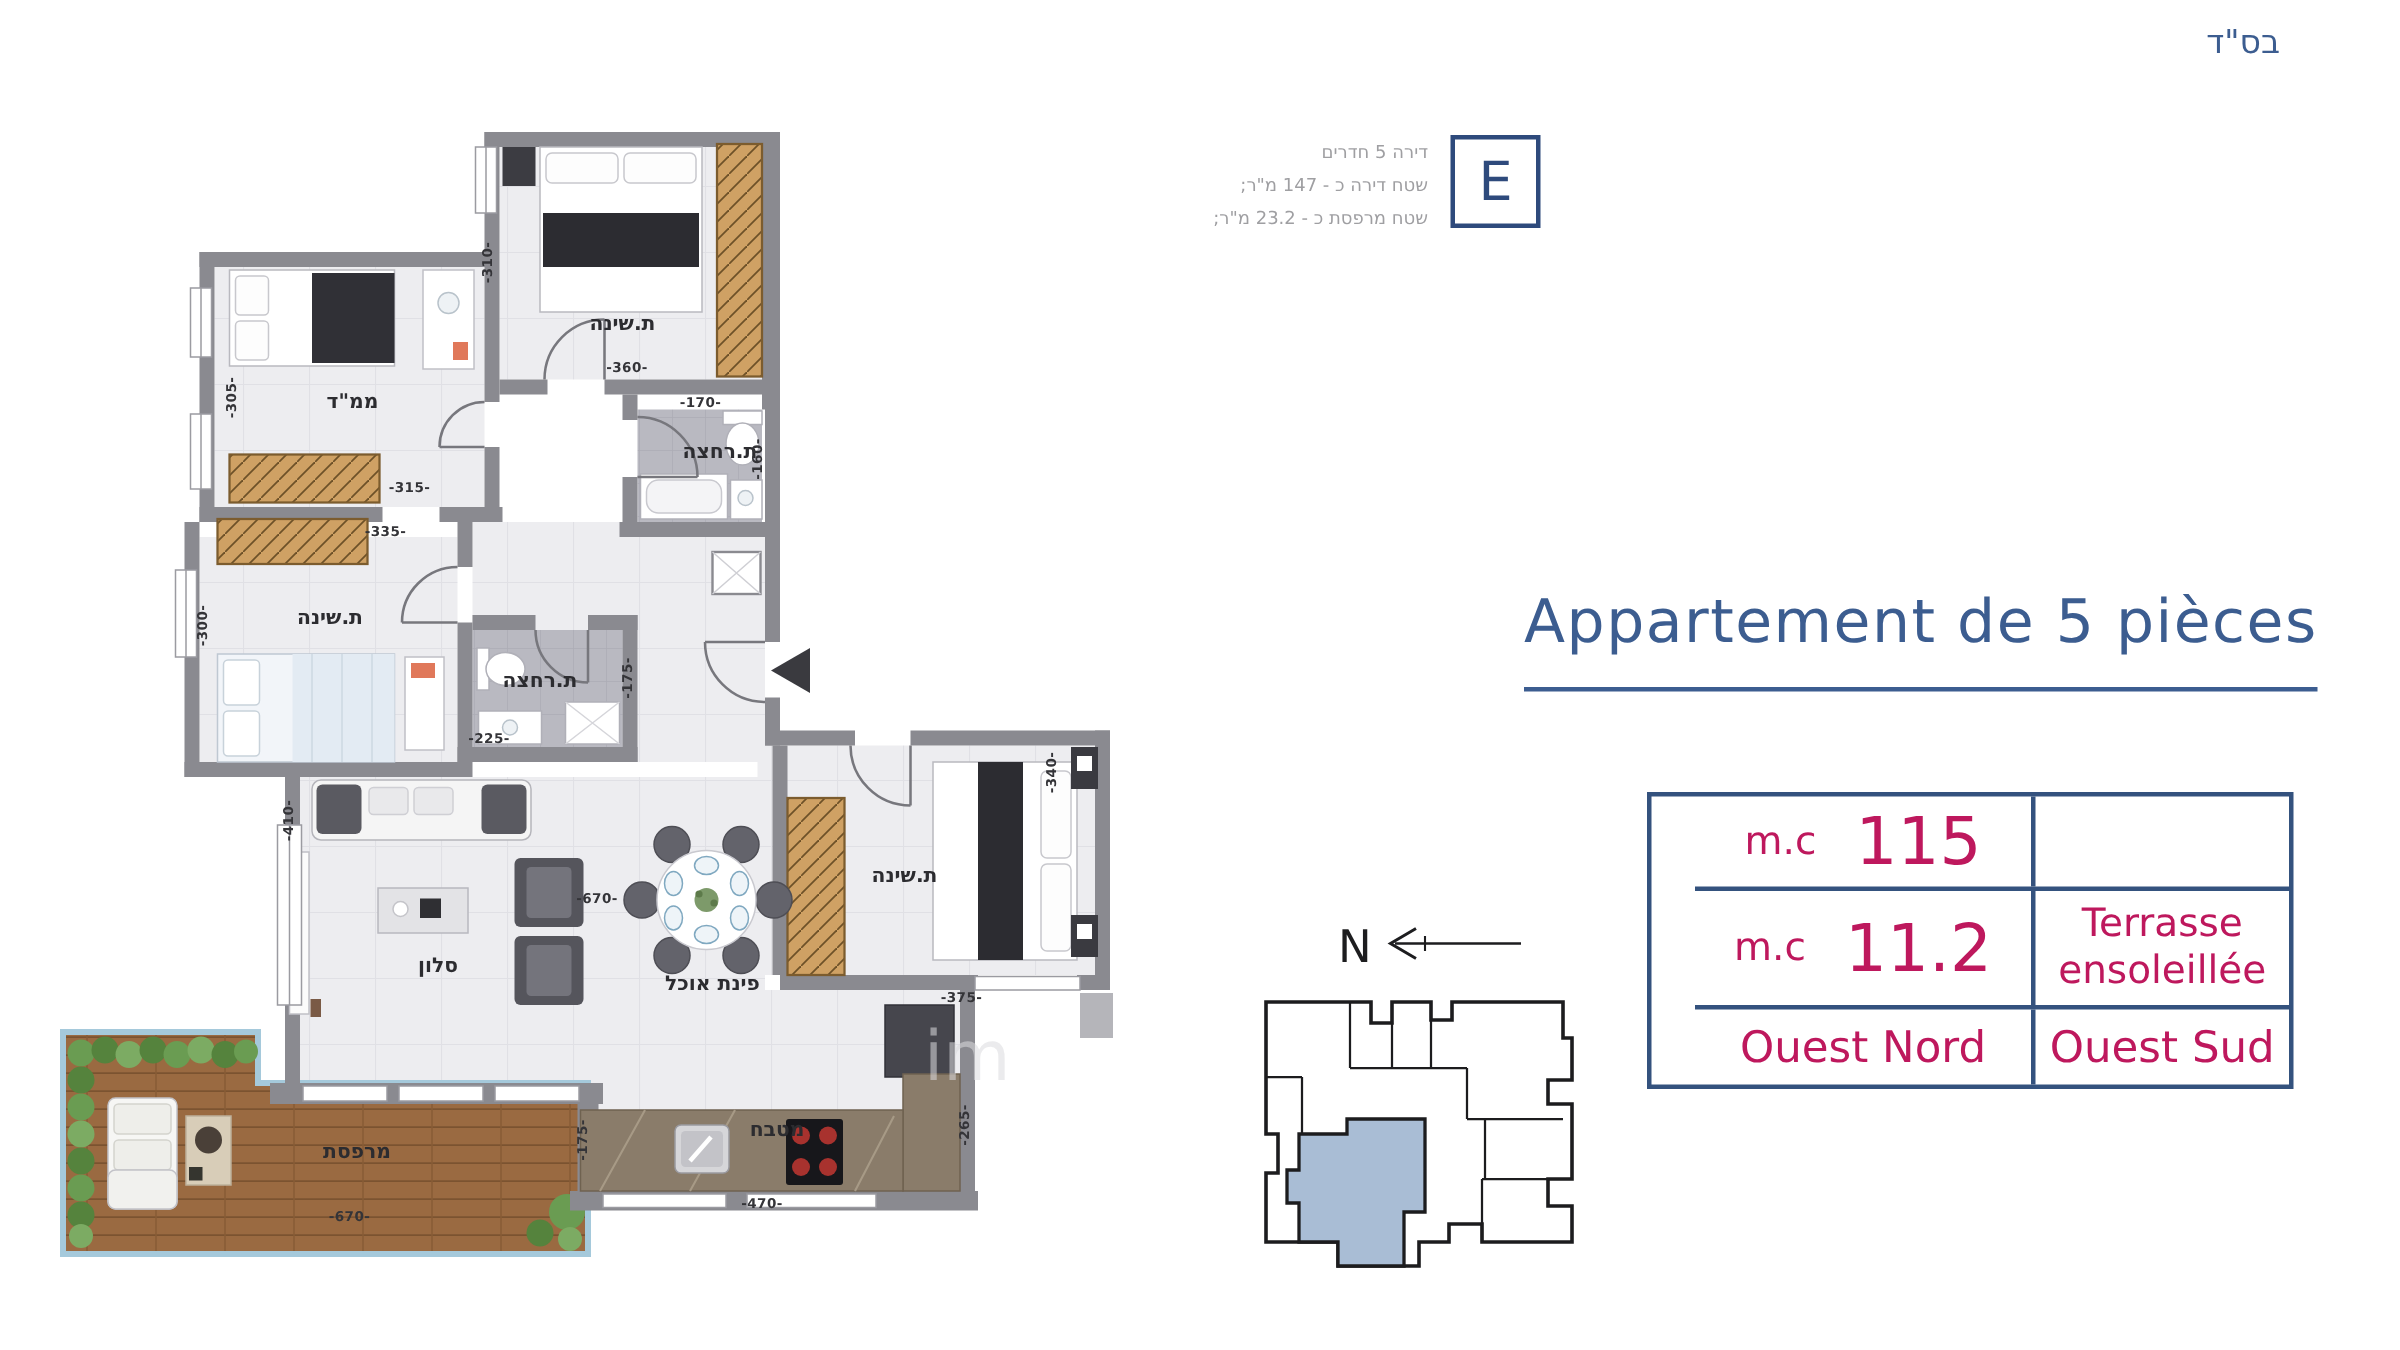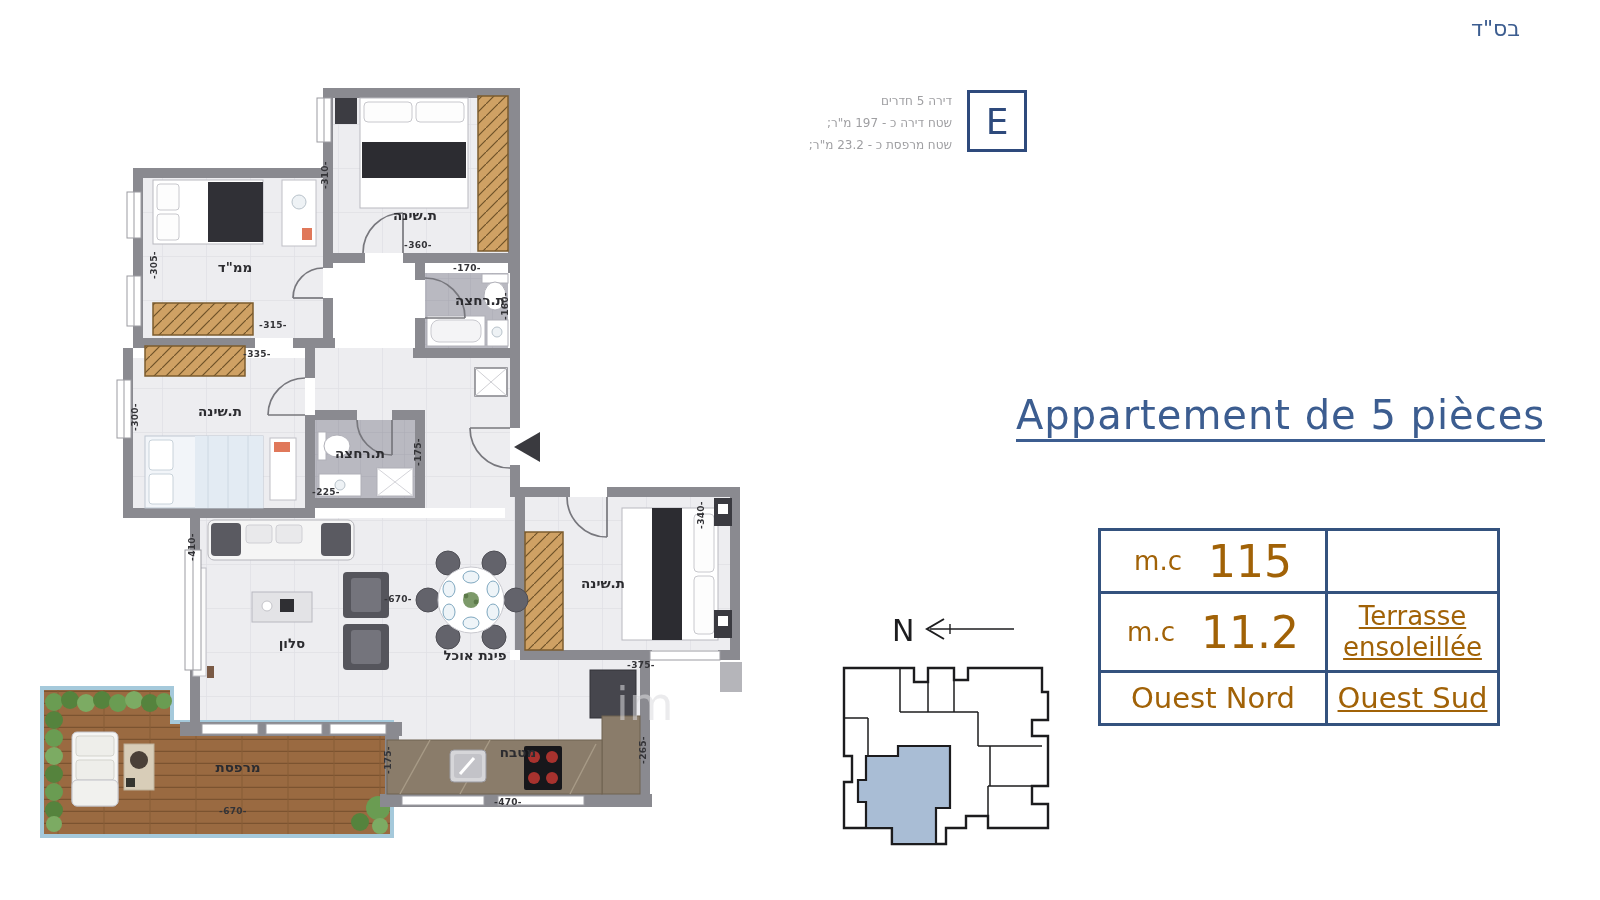--- a/index.html
+++ b/index.html
@@ -7,28 +7,28 @@
   .stage{position:absolute;left:0;top:0;width:1600px;height:900px;overflow:hidden;background:#ffffff;}
 
   .bsd{position:absolute;top:16px;right:80px;font-size:22px;color:#3c5d90;direction:rtl;}
 
   .unit-info{position:absolute;top:90px;right:648px;width:250px;direction:rtl;text-align:right;
     color:#9f9fa2;font-size:12px;line-height:22px;}
   .unit-box{position:absolute;left:967px;top:90px;width:54px;height:56px;border:3px solid #2e4a7c;
     display:flex;align-items:center;justify-content:center;font-size:36px;color:#2e4a7c;}
 
   .main-title{position:absolute;left:1016px;top:392px;font-size:40px;color:#3c5d90;
-    letter-spacing:1px;border-bottom:3px solid #3c5d90;padding-bottom:1px;white-space:nowrap;font-weight:400;}
-
-  .spec-table{position:absolute;left:1098px;top:528px;width:396px;border:3px solid #34527e;color:#a16207;}
+    letter-spacing:1px;border-bottom:3px solid #3c5d90;padding-bottom:20px;white-space:nowrap;font-weight:400;}
+
+  .spec-table{position:absolute;left:1098px;top:528px;width:396px;border:3px solid #34527e;color:#be185d;padding-left:29px;}
   .spec-row{display:flex;border-bottom:3px solid #34527e;}
   .spec-row:last-child{border-bottom:none;}
   .spec-cell{display:flex;align-items:center;justify-content:center;}
   .c1{width:57%;border-right:3px solid #34527e;}
-  .c2{width:43%;text-decoration:underline;}
+  .c2{width:43%;}
   .r1{height:60px;} .r2{height:76px;} .r3{height:50px;}
   .mc-label{font-size:26px;margin-right:26px;}
   .mc-value{font-size:44px;}
   .terrasse{font-size:26px;line-height:31px;text-align:center;}
   .orient{font-size:29px;}
 
   .compass{position:absolute;left:884px;top:608px;width:140px;height:44px;}
   .keyplan{position:absolute;left:838px;top:660px;width:216px;height:198px;}
   .floorplan{position:absolute;left:30px;top:80px;width:720px;height:760px;}
 
@@ -38,21 +38,21 @@
 </style>
 </head>
 <body>
 
 <div class="stage">
 
   <div class="bsd">בס"ד</div>
 
   <div class="unit-info">
     <div>דירה 5 חדרים</div>
-    <div>שטח דירה כ - 197 מ"ר;</div>
+    <div>שטח דירה כ - 147 מ"ר;</div>
     <div>שטח מרפסת כ - 23.2 מ"ר;</div>
   </div>
   <div class="unit-box">
     <span>E</span>
   </div>
 
   <div class="main-title">Appartement de 5 pièces</div>
 
   <div class="spec-table">
     <div class="spec-row r1">

